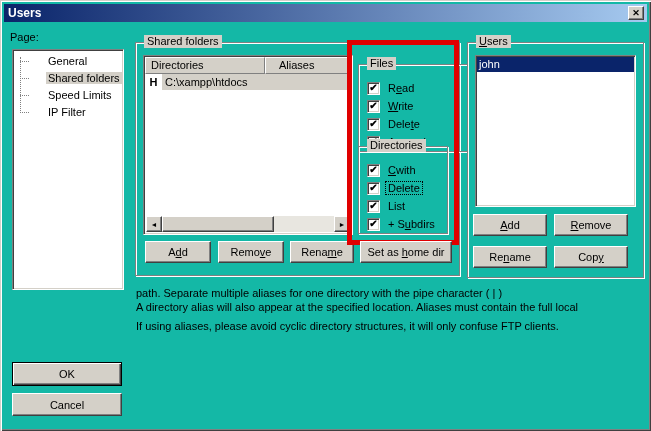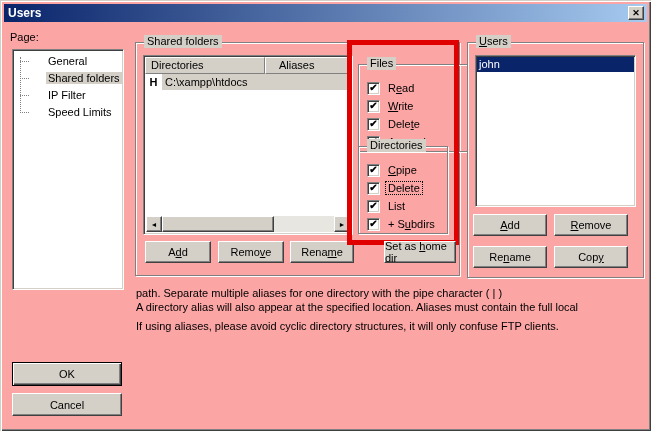--- a/index.html
+++ b/index.html
@@ -1,20 +1,20 @@
 <!DOCTYPE html>
 <html><head>
 <meta charset="utf-8">
 <style>
   * { margin:0; padding:0; box-sizing:border-box; }
   html,body { background:#808080; }
   body { font-family:"Liberation Sans", sans-serif; font-size:11px; color:#000; }
 
   #dialog {
-    position:relative; width:651px; height:431px; background:#fca5a5;
+    position:relative; width:651px; height:431px; background:#14b8a6;
     box-shadow: inset 1px 1px 0 #d4d0c8, inset 2px 2px 0 #ffffff,
                 inset -1px -1px 0 #404040, inset -2px -2px 0 #808080;
     overflow:hidden;
   }
 
   
   .titlebar {
     position:absolute; left:4px; top:4px; right:4px; height:18px;
     background:linear-gradient(to right,#0a246a,#a6caf0);
     display:flex; align-items:center;
@@ -125,21 +125,21 @@
   .desc .para2 { margin-top:5px; }
 
   
   .ok-btn { left:12px; top:362px; width:110px; height:24px; }
   .cancel-btn { left:12px; top:393px; width:110px; height:23px; }
 
   
   .sfb-add { left:145px; top:241px; width:66px; height:22px; }
   .sfb-remove { left:218px; top:241px; width:66px; height:22px; }
   .sfb-rename { left:290px; top:241px; width:64px; height:22px; }
-  .sfb-sethome { left:360px; top:241px; width:72px; height:22px; z-index:60;margin-left:24px; }
+  .sfb-sethome { left:360px; top:241px; width:92px; height:22px; z-index:60; }
 
   
   .ub-add { left:473px; top:214px; width:74px; height:22px; }
   .ub-remove { left:554px; top:214px; width:74px; height:22px; }
   .ub-rename { left:473px; top:246px; width:74px; height:22px; }
   .ub-copy { left:554px; top:246px; width:74px; height:22px; }
 </style>
 </head>
 <body>
 
@@ -157,25 +157,25 @@
       <div class="tree-item">
         <span class="tree-dash"></span>
         <span class="lbl">General</span>
       </div>
       <div class="tree-item selected">
         <span class="tree-dash"></span>
         <span class="lbl">Shared folders</span>
       </div>
       <div class="tree-item">
         <span class="tree-dash"></span>
+        <span class="lbl">Speed Limits</span>
+      </div>
+      <div class="tree-item">
+        <span class="tree-dash"></span>
         <span class="lbl">IP Filter</span>
-      </div>
-      <div class="tree-item">
-        <span class="tree-dash"></span>
-        <span class="lbl">Speed Limits</span>
       </div>
     </div>
   </div>
 
   <div class="groupbox sf-group">
     <span class="group-label">Shared folders</span>
   </div>
 
   <div class="listview sunken">
     <div class="lv-inner">
@@ -213,21 +213,21 @@
     <div class="chk-row" style="top:70px;">
       <span class="checkbox">✔</span>
       <span class="chk-label"><span>Append</span><span class="mn"></span><span></span></span>
     </div>
   </div>
 
   <div class="groupbox dirs-group">
     <span class="group-label">Directories</span>
     <div class="chk-row" style="top:16px;">
       <span class="checkbox">✔</span>
-      <span class="chk-label"><span></span><span class="mn">C</span><span>pipe</span></span>
+      <span class="chk-label"><span></span><span class="mn">C</span><span>with</span></span>
     </div>
     <div class="chk-row" style="top:34px;">
       <span class="checkbox">✔</span>
       <span class="chk-label focus-rect"><span>Delete</span><span class="mn"></span><span></span></span>
     </div>
     <div class="chk-row" style="top:52px;">
       <span class="checkbox">✔</span>
       <span class="chk-label"><span>List</span><span class="mn"></span><span></span></span>
     </div>
     <div class="chk-row" style="top:70px;">

